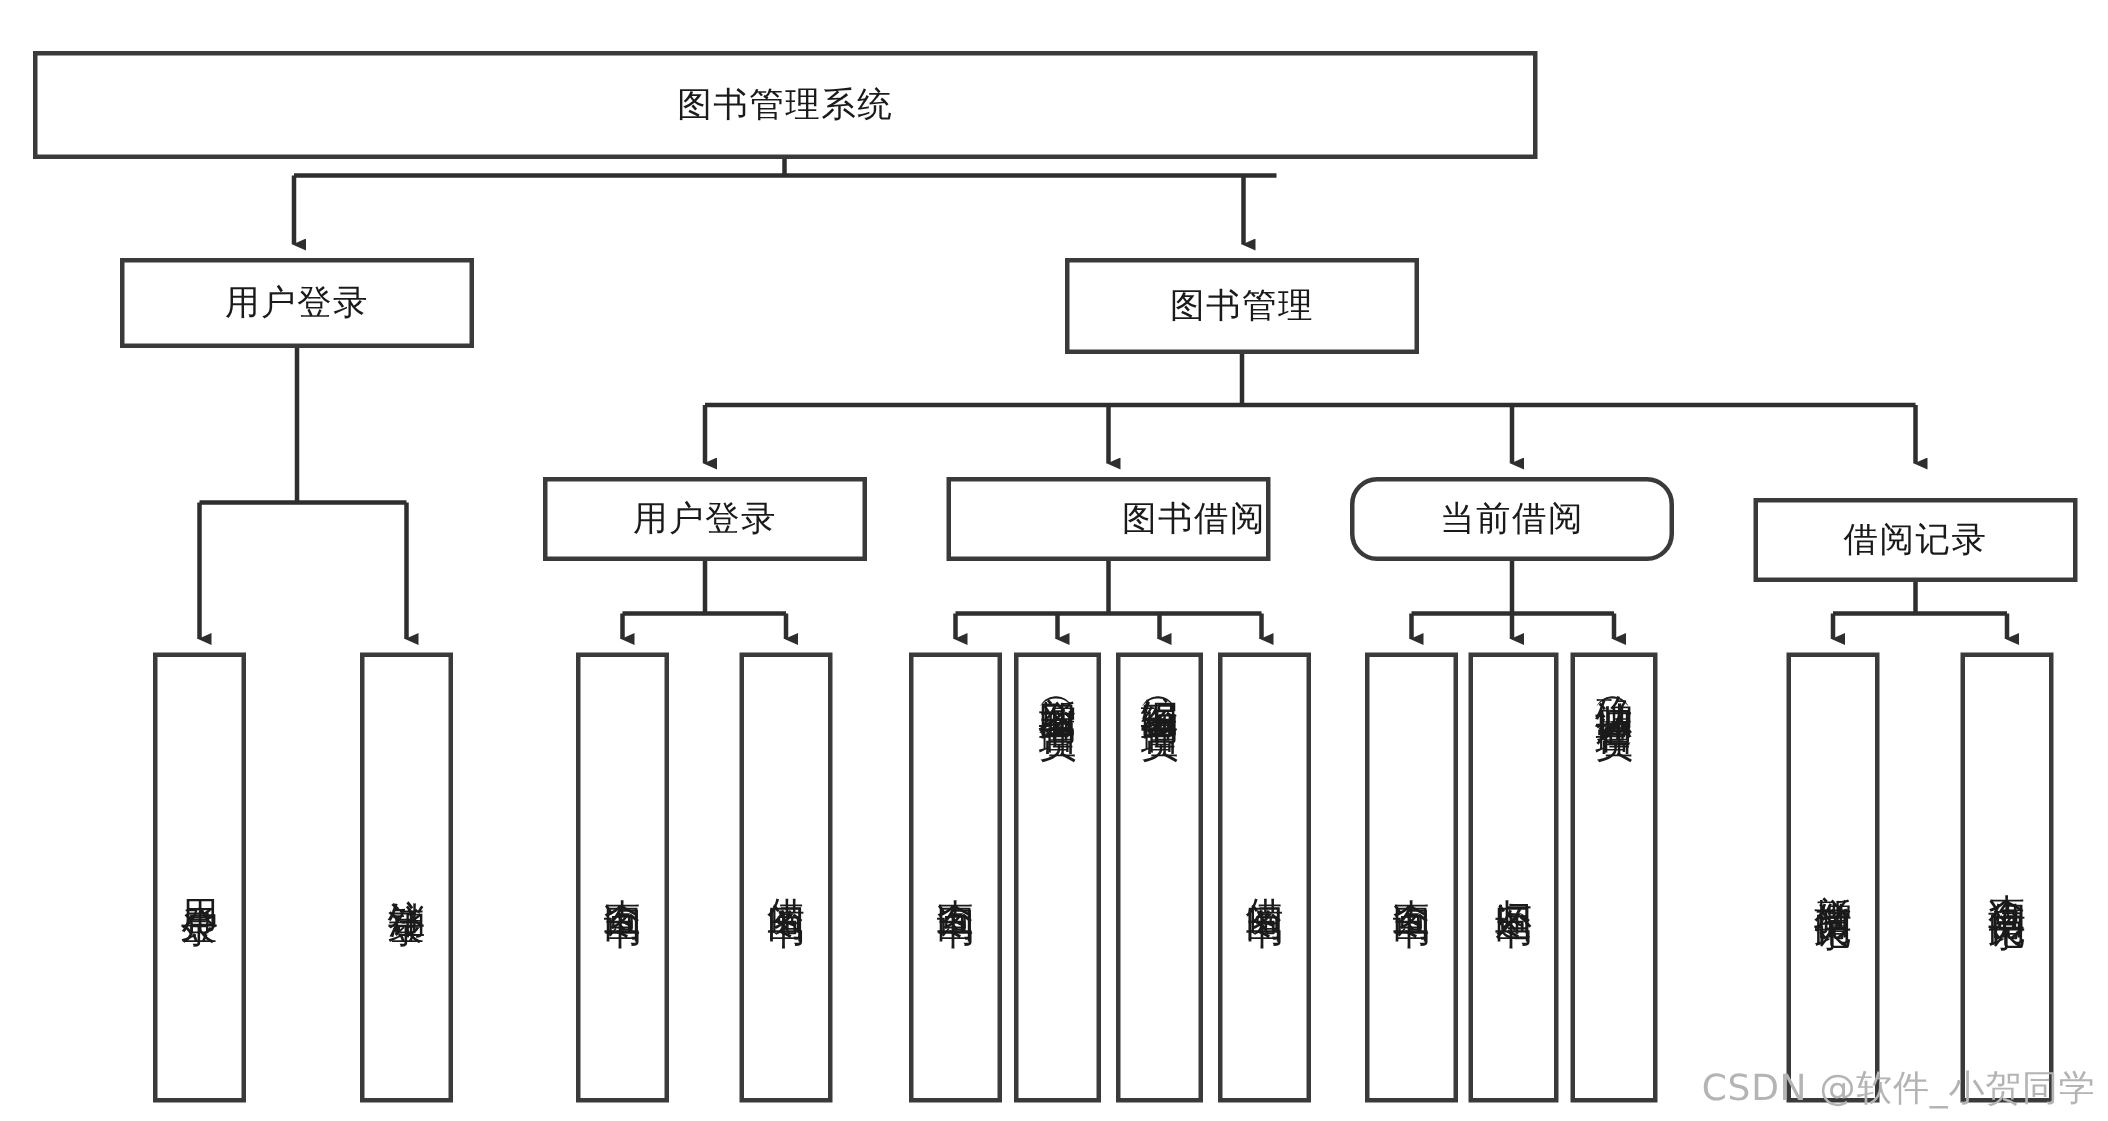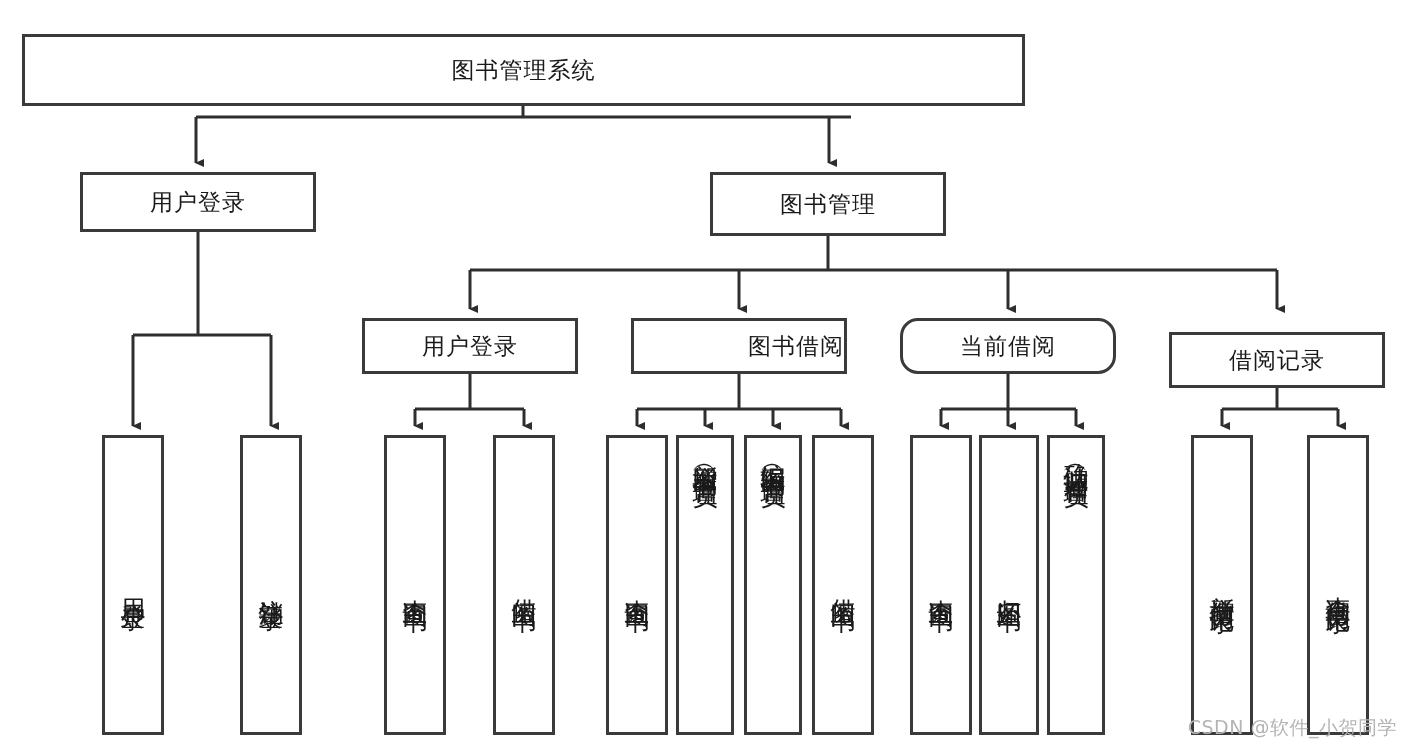--- a/index.html
+++ b/index.html
@@ -58,21 +58,21 @@
     white-space: nowrap;
   }
   .node.vert.centered {
     align-items: center;
     padding-top: 0;
   }
   .watermark {
     position: absolute;
     right: 8px;
     bottom: 6px;
-    font-size: 19px;
+    font-size: 24px;
     color: #b4b4b4;
     letter-spacing: 0.5px;
     white-space: nowrap;
   }
 </style>
 </head>
 <body>
 
 <div id="canvas">
 

